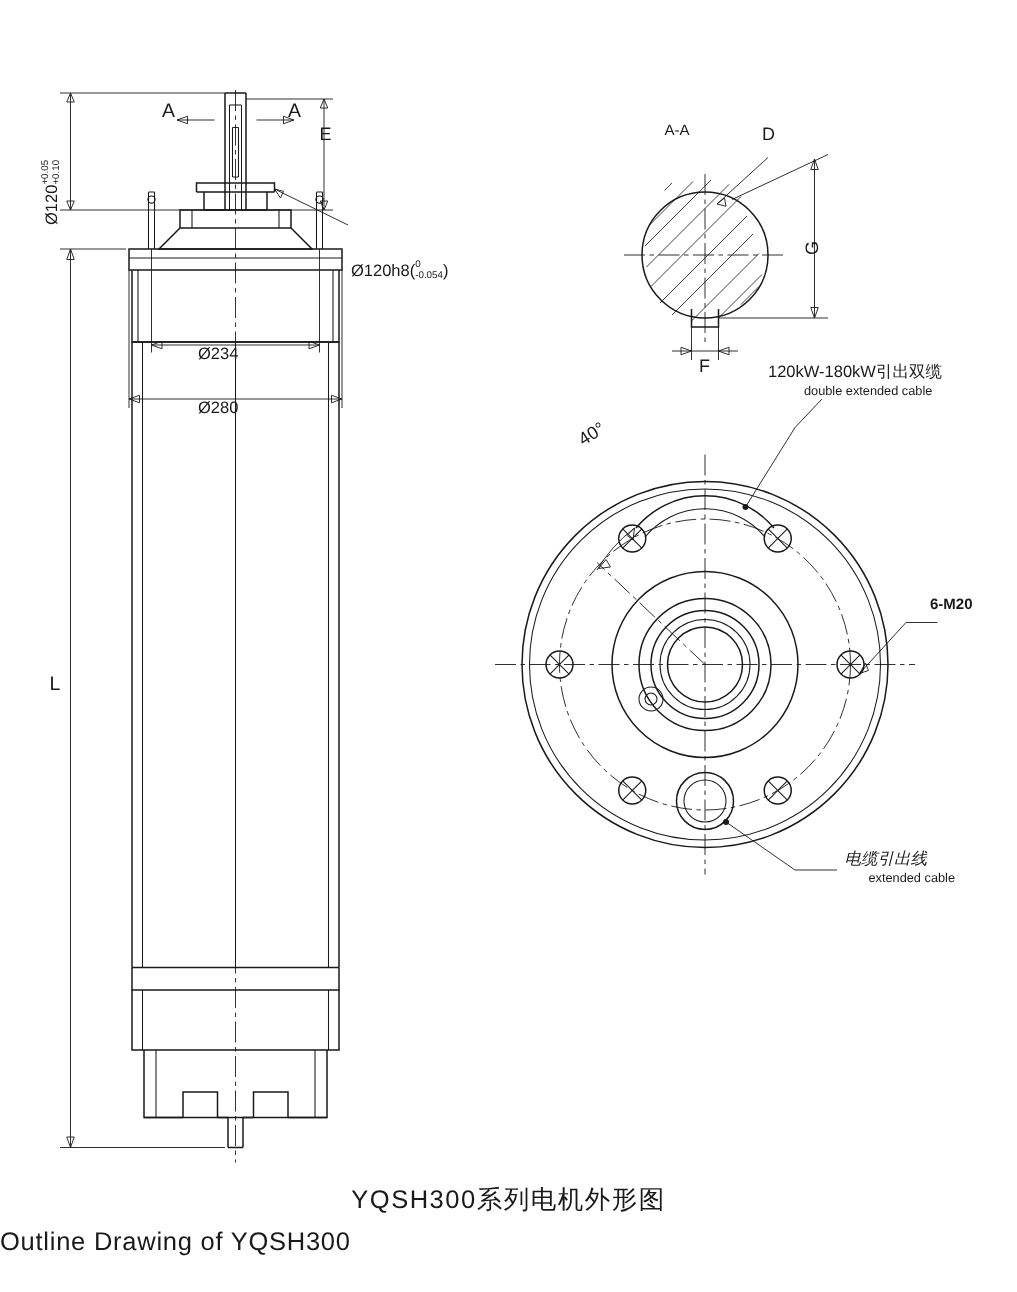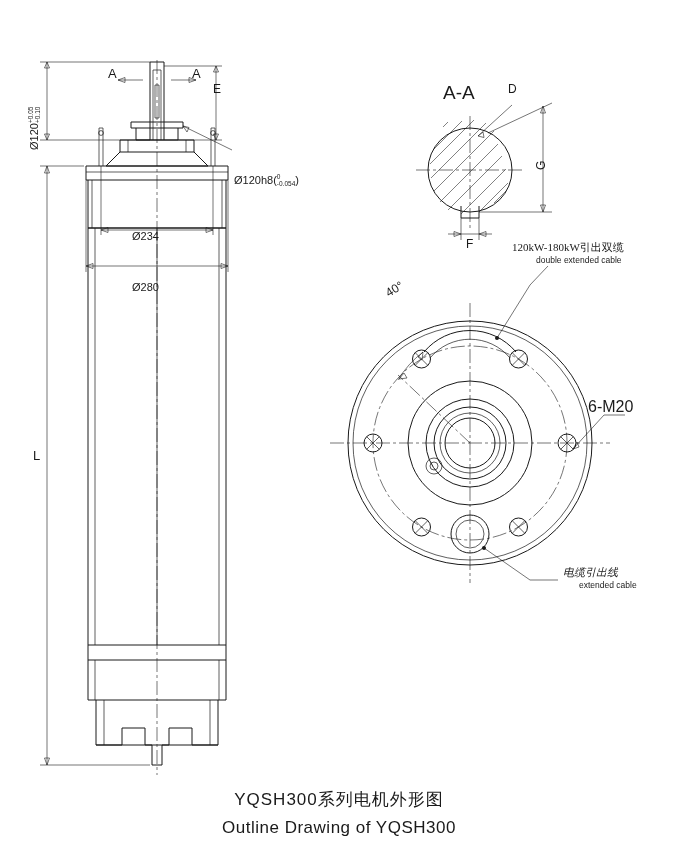--- a/index.html
+++ b/index.html
@@ -39,21 +39,20 @@
     width: 100%;
     text-align: center;
     font-size: 17px;
     letter-spacing: 1px;
     color: #1a1a1a;
     font-family: "Liberation Sans", sans-serif;
   }
   .caption-en {
     position: absolute;
     width: 100%;
-    text-align: center;
     font-size: 17px;
     letter-spacing: 0.5px;
     color: #1a1a1a;
     font-family: "Liberation Sans", sans-serif;
   }
   .lbl {
     position: absolute;
     font-family: "Liberation Sans", sans-serif;
     font-size: 11px;
     color: #1a1a1a;
@@ -290,37 +289,37 @@
   <div class="lbl" style="left:192px; top:66px; font-size:13px;">A</div>
 
   <div class="lbl" style="left:213px; top:82px; font-size:12px;">E</div>
 
   <div class="lbl" style="left:234px; top:146px;margin-top:28px;">
     <span>Ø120h8(</span><span class="stack"><span style="display:block">0</span><span style="display:block">-0.054</span></span><span>)</span>
   </div>
 
   <div class="lbl" style="left:132px; top:230px;text-align:center;">Ø234</div>
 
-  <div class="lbl" style="left:132px; top:281px;">Ø280</div>
+  <div class="lbl" style="left:132px; top:266px;">Ø280</div>
 
   <div class="lbl" style="left:33px; top:448px; font-size:13px;">L</div>
 
-  <div class="lbl" style="left:443px; top:82px; font-size:19px;text-align:center;">A-A</div>
+  <div class="lbl" style="left:443px; top:82px; font-size:10px;text-align:center;">A-A</div>
 
   <div class="lbl" style="left:508px; top:82px; font-size:12px;">D</div>
 
   <div class="lbl lbl-rot90" style="left:534px; top:170px; font-size:12px;">G</div>
 
   <div class="lbl" style="left:466px; top:237px; font-size:12px;">F</div>
 
   <div class="lbl" style="left:383px; top:288px; font-size:12px; transform:rotate(-32deg); transform-origin:left top;">40°</div>
 
-  <div class="lbl" style="left:588px; top:398px; font-size:16px;">6-M20</div>
-
-  <div class="lbl" style="left:512px; top:240px;font-family:Liberation Serif, serif;">120kW-180kW引出双缆</div>
+  <div class="lbl" style="left:620px; top:398px; font-size:10px;font-weight:bold;">6-M20</div>
+
+  <div class="lbl" style="left:512px; top:240px;">120kW-180kW引出双缆</div>
   <div class="lbl-sm" style="left:520px; top:255px;">double extended cable</div>
 
   <div class="lbl" style="left:563px; top:565px;font-style:italic;">电缆引出线</div>
   <div class="lbl-sm" style="left:563px; top:580px;">extended cable</div>
 
   <div class="caption-cn" style="top:788px;">YQSH300系列电机外形图</div>
   <div class="caption-en" style="top:818px;">Outline Drawing of YQSH300</div>
 
 </div>
 

